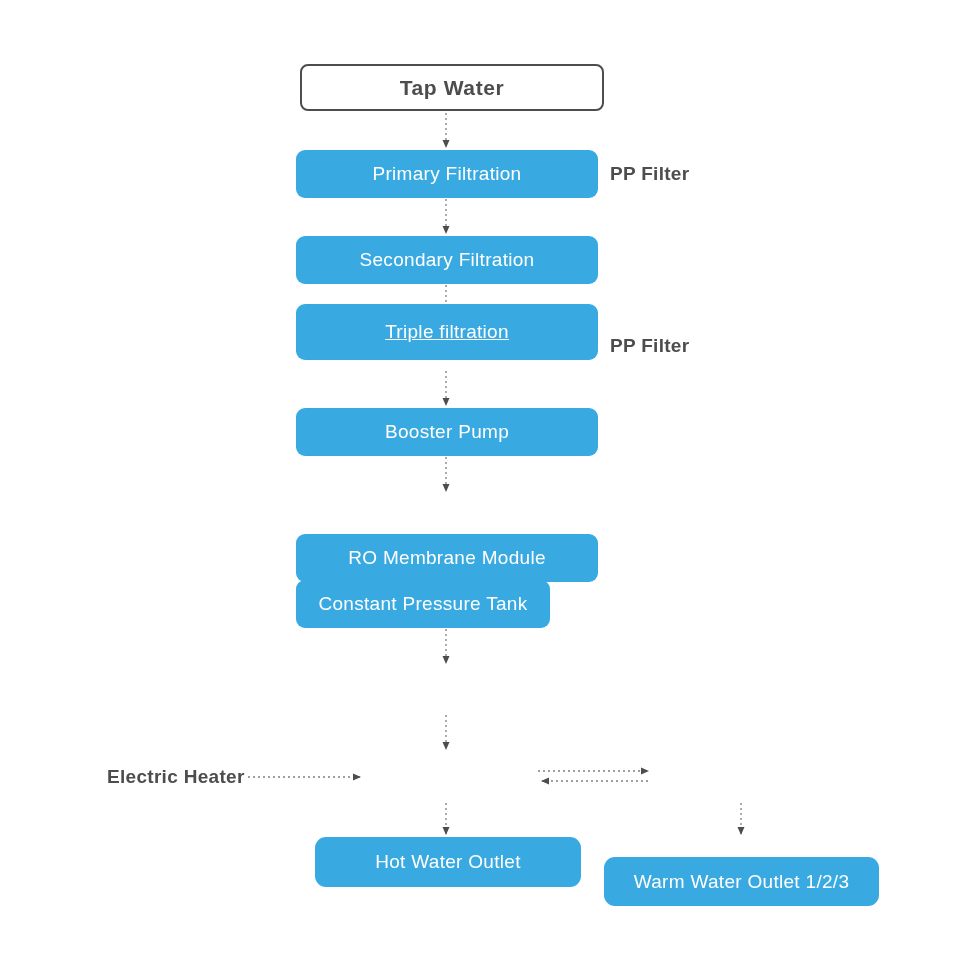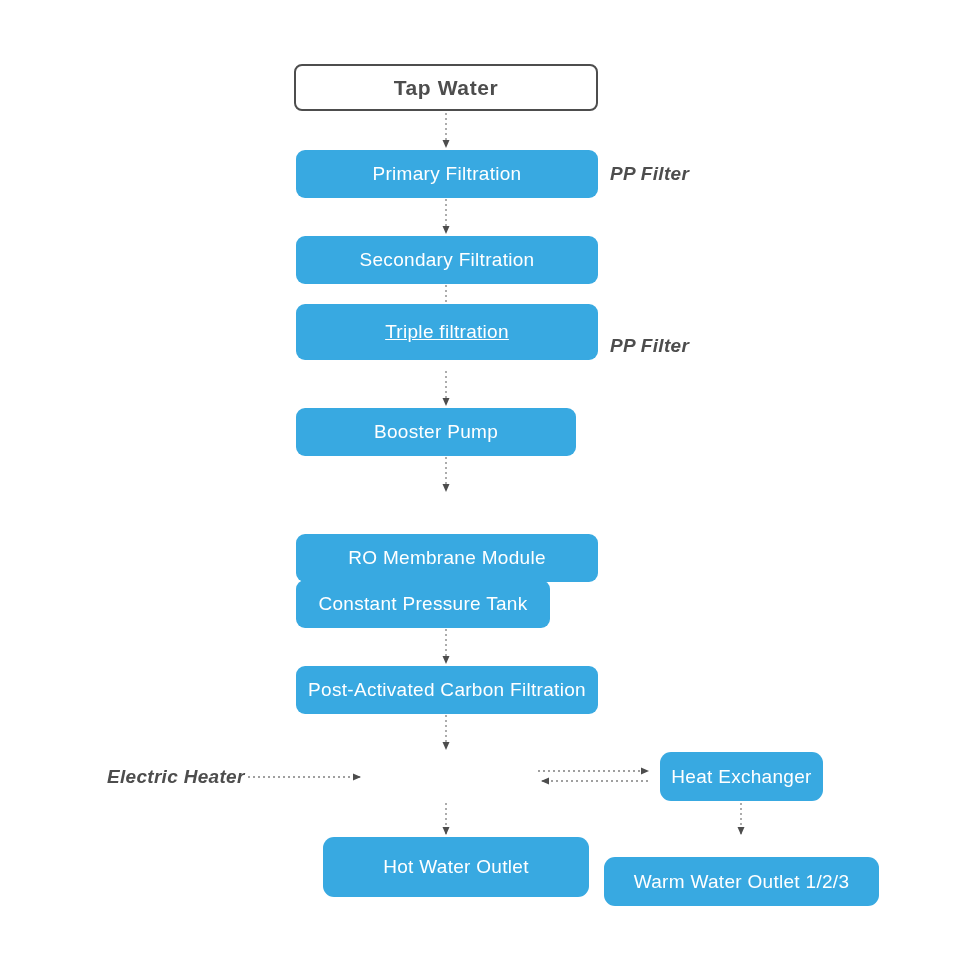--- a/index.html
+++ b/index.html
@@ -58,31 +58,31 @@
     letter-spacing: 0.3px;
   }
   .start {
     background: var(--start-box-bg);
     border: 2px solid var(--start-box-border);
     color: var(--label-text);
     border-radius: 8px;
     font-size: 21px;
     font-weight: bold;
     letter-spacing: 0.6px;
+    margin-left: 6px;
   }
   .side-label {
     position: absolute;
     display: flex;
     align-items: center;
     color: var(--label-text);
     font-size: 19px;
     font-weight: bold;
     letter-spacing: 0.3px;
     white-space: nowrap;
-    font-style: italic;
   }
 </style>
 </head>
 <body>
 
 <div class="canvas">
 
   <svg class="arrows" viewBox="0 0 977 969" xmlns="http://www.w3.org/2000/svg">
     <defs>
       <marker id="ah" viewBox="0 0 8 8" refX="7" refY="4" markerWidth="8" markerHeight="8" orient="auto" markerUnits="userSpaceOnUse">
@@ -105,32 +105,30 @@
   </svg>
 
   <div class="node start" style="left:294px; top:64px; width:304px; height:47px;">Tap Water</div>
 
   <div class="node process" style="left:296px; top:150px; width:302px; height:48px;">Primary Filtration</div>
 
   <div class="node process" style="left:296px; top:236px; width:302px; height:48px;">Secondary Filtration</div>
 
   <div class="node process" style="left:296px; top:304px; width:302px; height:56px;text-decoration:underline;">Triple filtration</div>
 
-  <div class="node process" style="left:296px; top:408px; width:280px; height:48px;">Booster Pump</div>
+  <div class="node process" style="left:296px; top:408px; width:302px; height:48px;">Booster Pump</div>
 
   <div class="node process" style="left:296px; top:506px; width:302px; height:48px;margin-top:28px;">RO Membrane Module</div>
 
   <div class="node process" style="left:296px; top:580px; width:254px; height:48px;">Constant Pressure Tank</div>
 
-  <div class="node process" style="left:296px; top:666px; width:302px; height:48px;">Post-Activated Carbon Filtration</div>
 
 
-  <div class="node process" style="left:660px; top:752px; width:163px; height:49px; border-radius:11px;">Heat Exchanger</div>
 
-  <div class="node process" style="left:323px; top:837px; width:266px; height:60px; border-radius:11px;">Hot Water Outlet</div>
+  <div class="node process" style="left:315px; top:837px; width:266px; height:50px; border-radius:11px;">Hot Water Outlet</div>
 
   <div class="node process" style="left:604px; top:837px; width:275px; height:49px; border-radius:11px;margin-top:20px;">Warm Water Outlet 1/2/3</div>
 
   <div class="side-label" style="left:610px; top:150px; height:48px;">PP Filter</div>
 
 
   <div class="side-label" style="left:610px; top:322px; height:48px;">PP Filter</div>
 
   <div class="side-label" style="left:107px; top:752px; height:49px;">Electric Heater</div>
 

